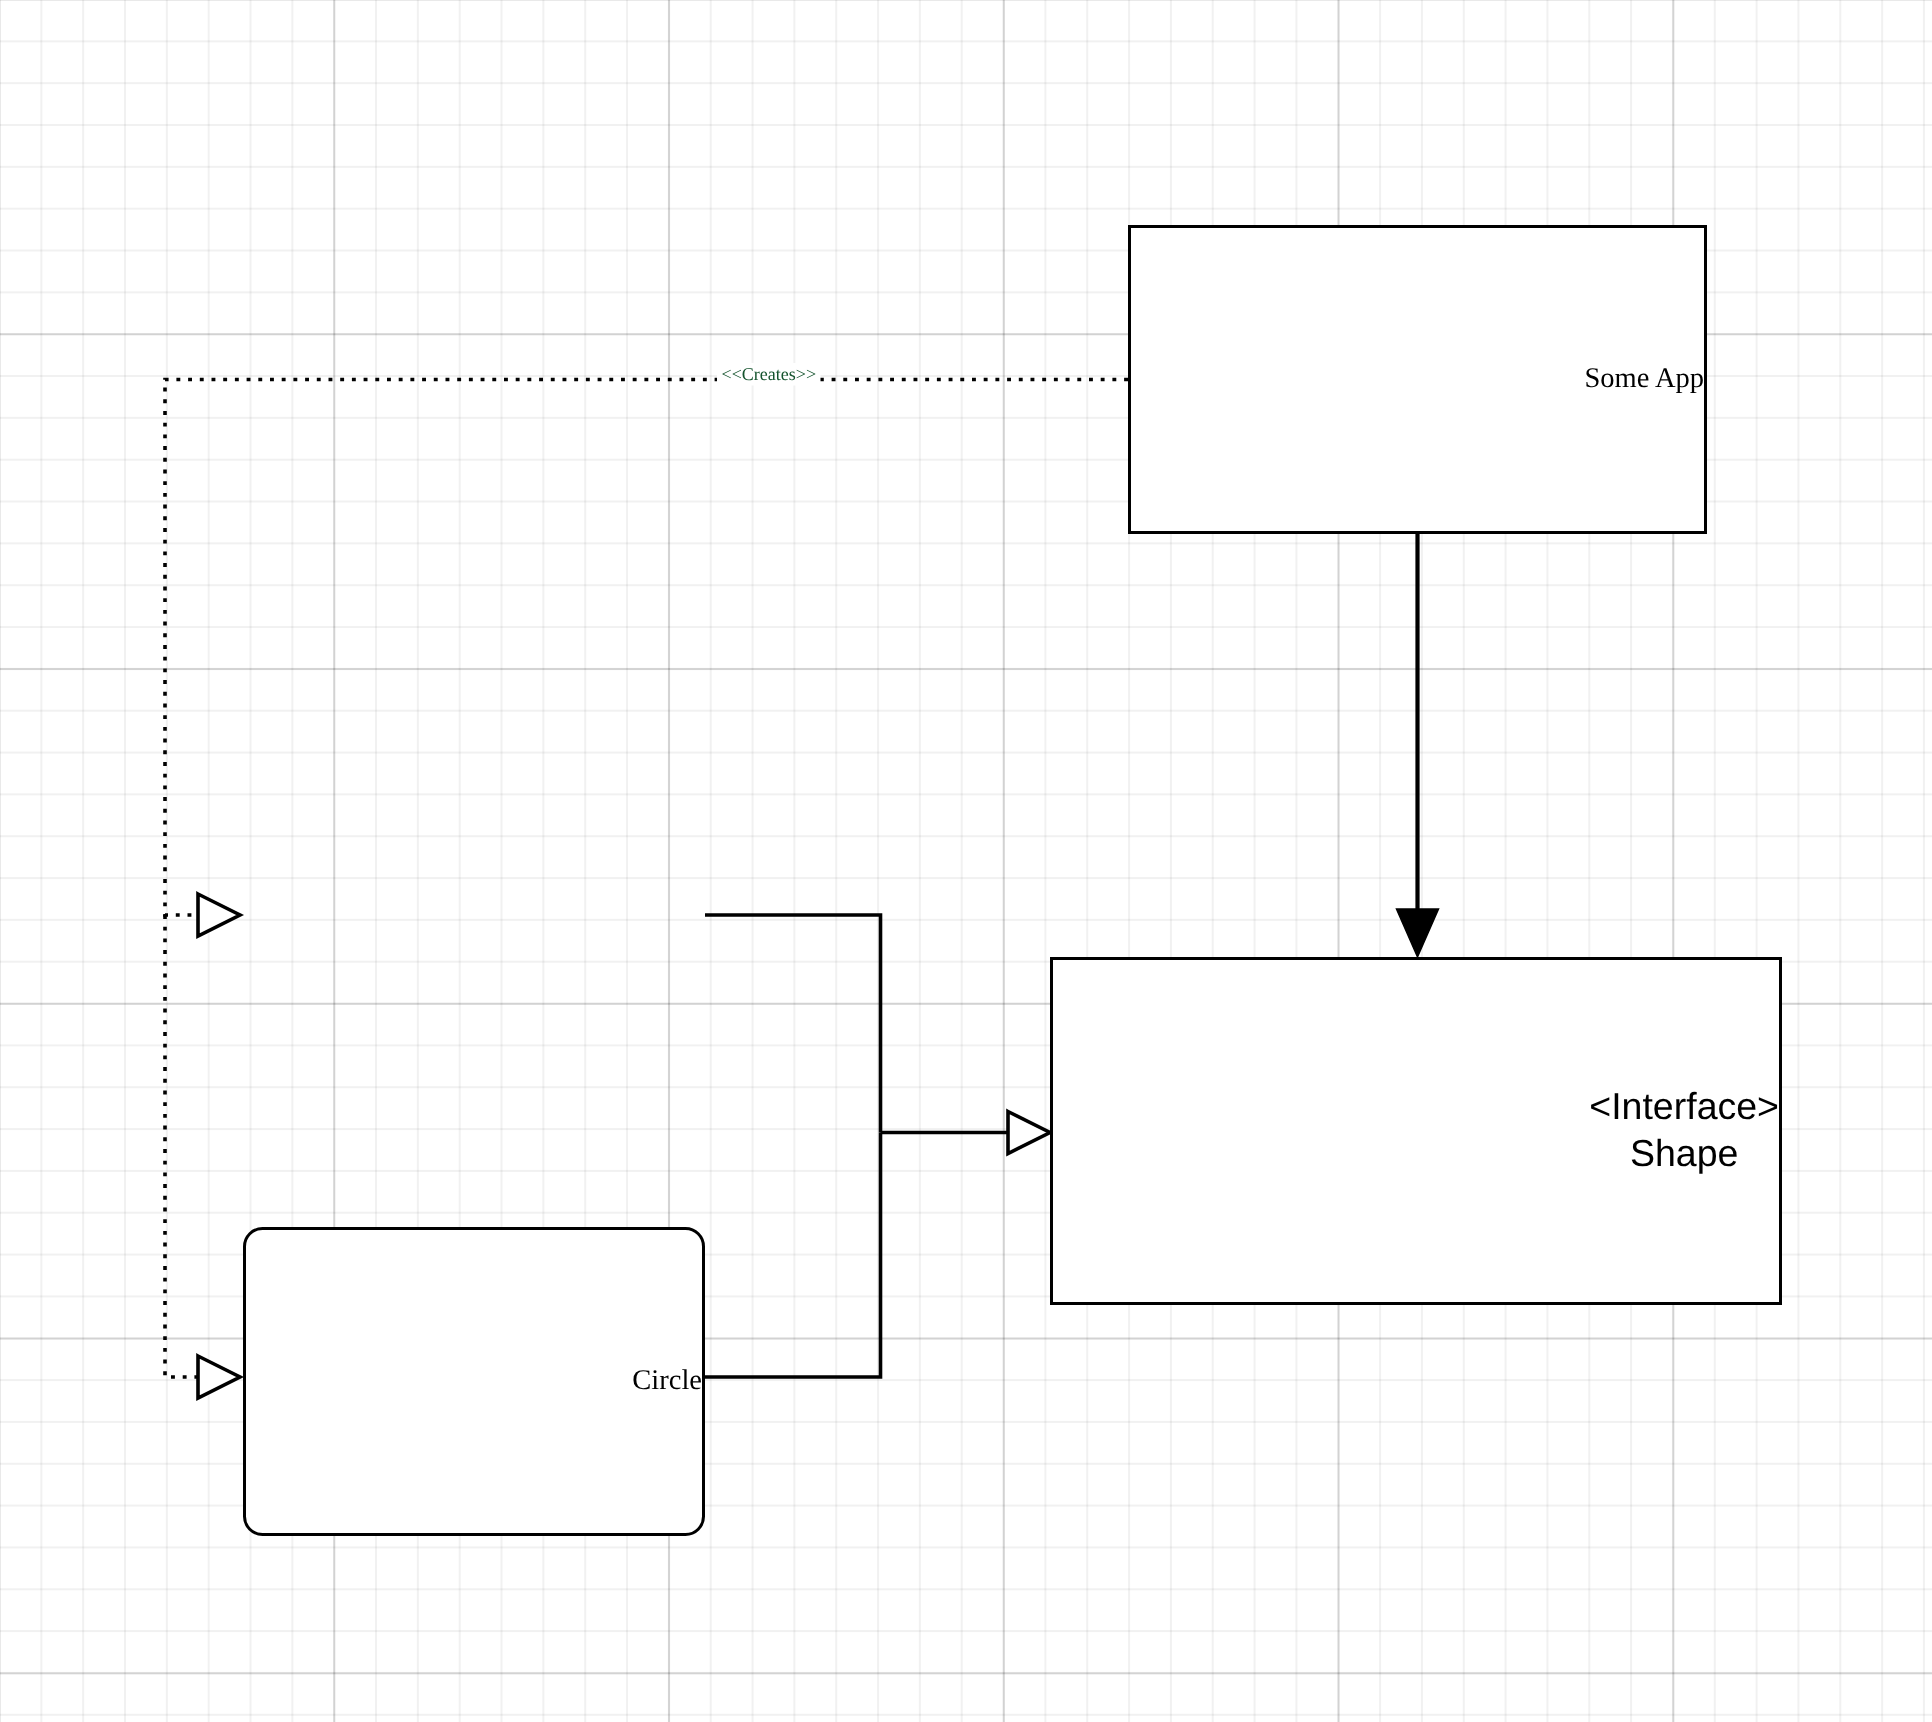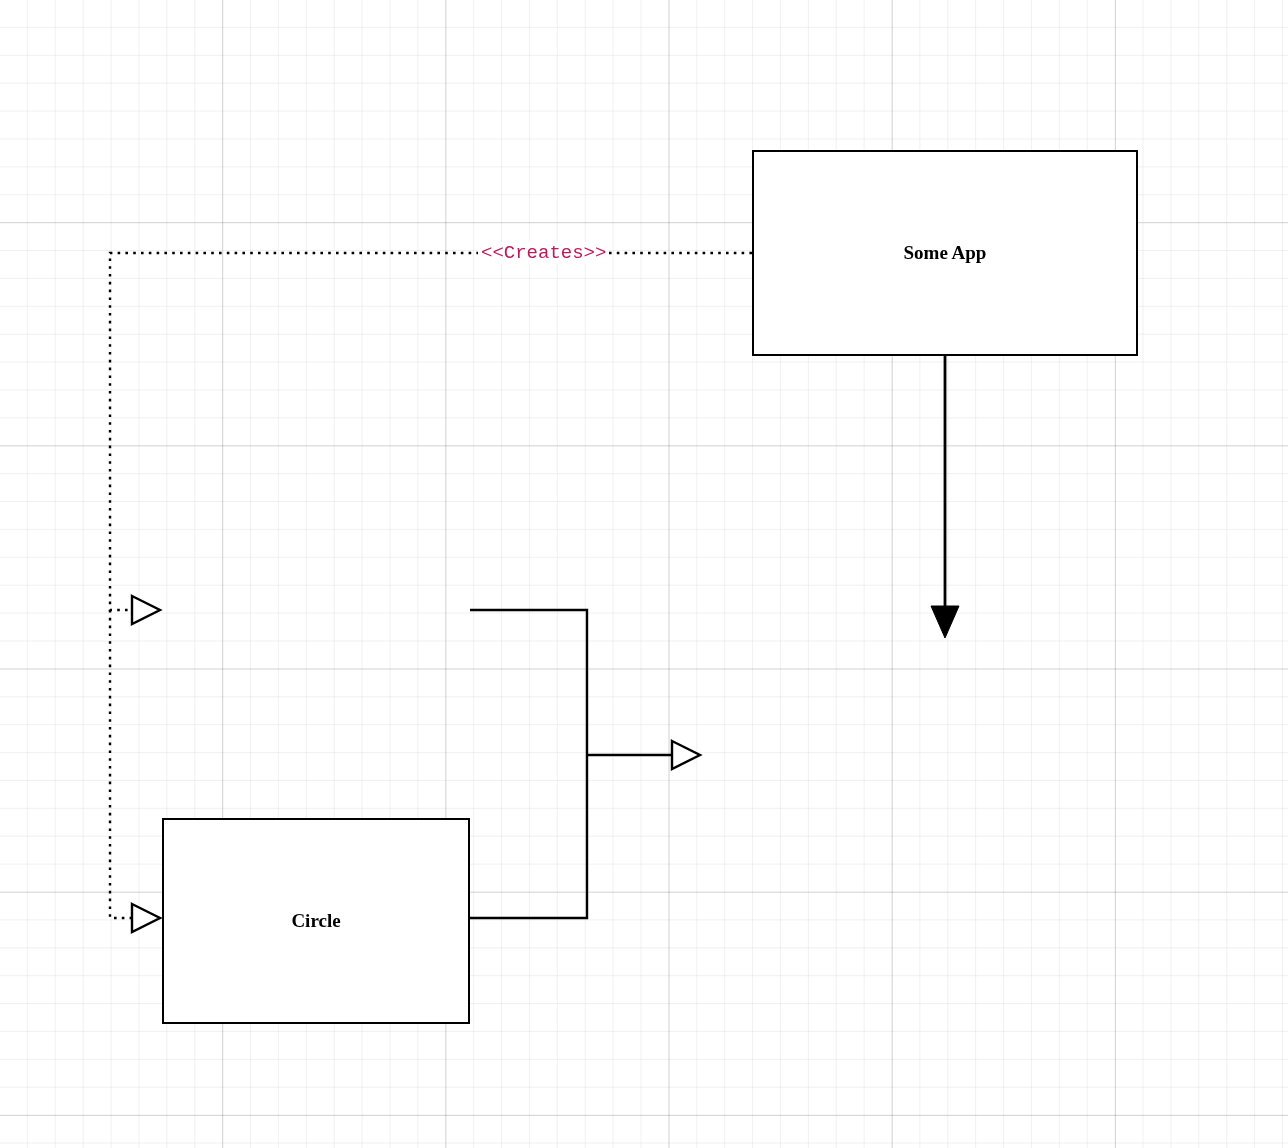--- a/index.html
+++ b/index.html
@@ -36,42 +36,41 @@
     height: 1148px;
     overflow: visible;
   }
   .uml-node {
     position: absolute;
     box-sizing: border-box;
     background: #ffffff;
     border: 2px solid #000000;
     display: flex;
     align-items: center;
-    justify-content: center;
+    justify-content: flex-end;
     text-align: center;
-    font-weight: bold;
   }
   .node-label {
     color: #000000;
     line-height: 1.25;
     white-space: pre-line;
   }
   .serif-label {
     font-family: "Liberation Serif", serif;
     font-size: 19px;
   }
   .sans-label {
     font-family: "Liberation Sans", sans-serif;
     font-size: 25px;
   }
   .edge-label {
     position: absolute;
-    font-family: Liberation Mono, monospace;
-    font-size: 19px;
-    color: #be185d;
+    font-family: Liberation Serif, serif;
+    font-size: 12px;
+    color: #14532d;
     background: #ffffff;
     padding: 0 3px;
     white-space: nowrap;
   }
 </style>
 </head>
 <body>
 
 <div id="canvas">
 
@@ -104,20 +103,24 @@
       <path d="M 945 356 L 945 612" fill="none" stroke="#000000" stroke-width="2.8" stroke-linecap="butt"></path>
       <path d="M 931 606 L 959 606 L 945 638 Z" fill="#000000" stroke="#000000" stroke-width="1" stroke-linejoin="miter"></path>
     </g>
   </svg>
 
   <div class="uml-node" style="left:752px; top:150px; width:386px; height:206px;">
     <div class="node-label serif-label">Some App</div>
   </div>
 
 
-  <div class="uml-node" style="left:162px; top:818px; width:308px; height:206px;">
+  <div class="uml-node" style="left:162px; top:818px; width:308px; height:206px;border-radius:13px;">
     <div class="node-label serif-label">Circle</div>
   </div>
 
+  <div class="uml-node" style="left:700px; top:638px; width:488px; height:232px;">
+    <div class="node-label sans-label">&lt;Interface&gt;
+Shape</div>
+  </div>
 
   <div class="edge-label" style="left:478px; top:242px;">&lt;&lt;Creates&gt;&gt;</div>
 
 </div>
 
 </body></html>

